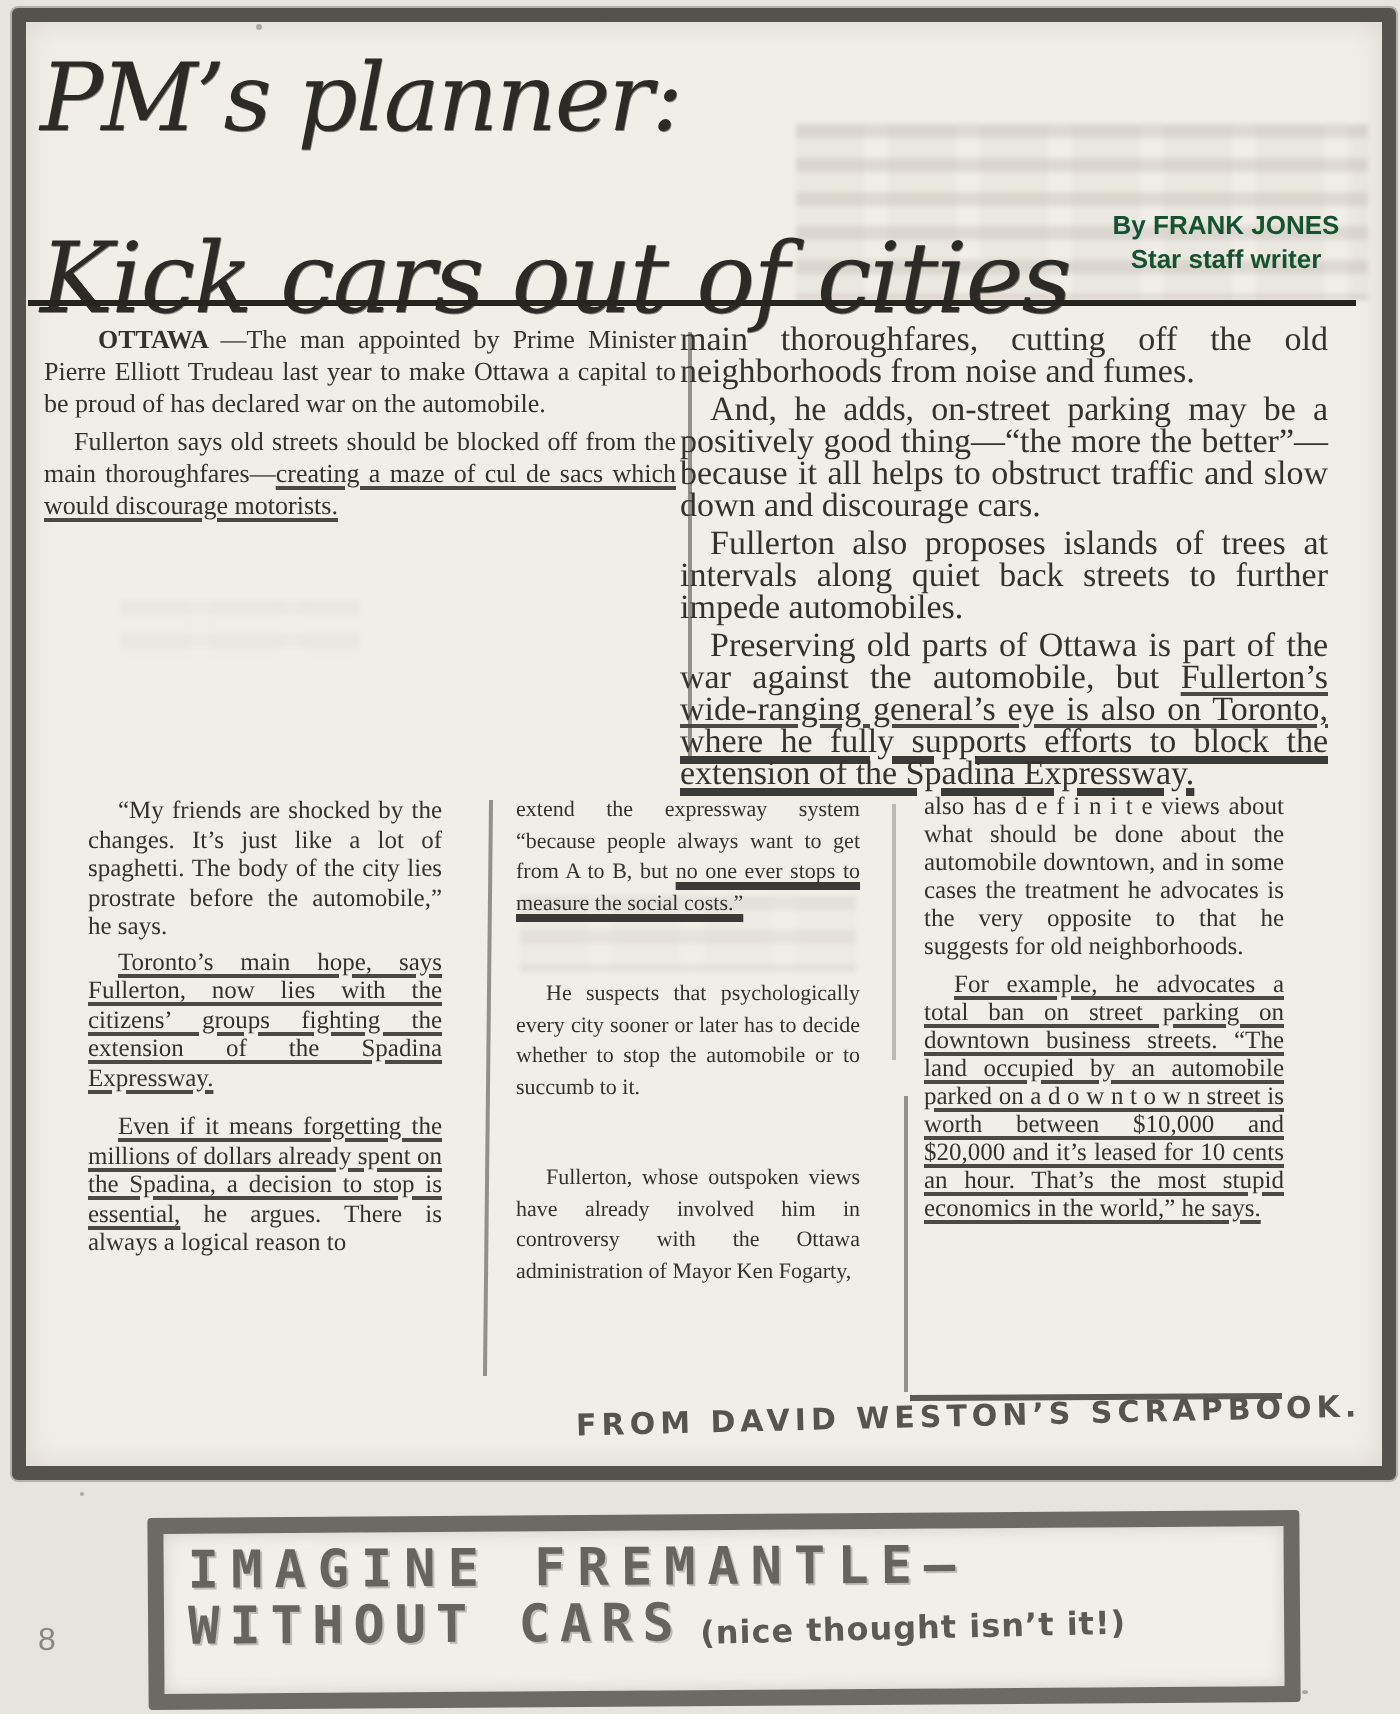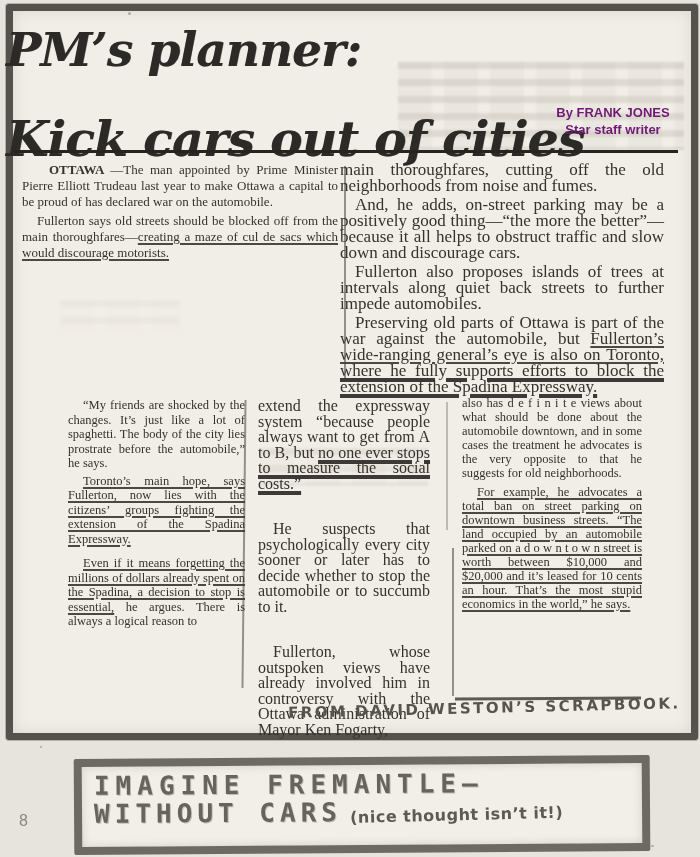--- a/index.html
+++ b/index.html
@@ -12,45 +12,45 @@
   
   .clip-frame{
     position:absolute;left:6px;top:4px;width:678px;height:722px;
     background:var(--clip_paper,#f1eee7);
     border:7px solid var(--frame,#55514c);
     border-radius:3px;
     box-shadow:0 0 0 1px rgba(90,86,80,.35), inset 0 0 14px rgba(120,112,100,.18);
   }
   
   .headline{
-    position:absolute;left:6px;font-family:"DejaVu Serif", serif;
-    font-style:italic;font-weight:700;color:#2c2a27;
+    position:absolute;left:20px;font-family:"DejaVu Serif", serif;
+    font-style:italic;font-weight:400;color:#2c2a27;
     letter-spacing:-1px;line-height:1;white-space:nowrap;
     text-shadow:0.4px 0.4px 0 rgba(44,42,39,.55);
   }
   .headline.l1{top:26px;font-size:47px;}
   .headline.l2{top:88px;font-size:49px;margin-top:27px;}
   .byline{
     position:absolute;left:538px;top:104px;width:150px;text-align:center;
     font-family:"Liberation Sans", sans-serif;font-weight:bold;
-    font-size:13px;line-height:17px;color:#701a75;
+    font-size:13px;line-height:17px;color:#14532d;
   }
   .head-rule{
     position:absolute;left:14px;top:150px;width:664px;height:3px;
     background:#26241f;
   }
   
   .col{position:absolute;text-align:justify;}
   .col p.para{margin:0 0 3px 0;text-indent:15px;}
   .col p.para.ni{text-indent:0;}
   .col p.para.gap{margin-top:10px;}
   .top-left {left:22px;  top:162px;width:316px;font-size:13px;line-height:16px;}
   .top-right{left:340px; top:162px;width:324px;font-size:17px;line-height:16px;}
-  .low-1{left:68px;  top:398px;width:177px;font-size:12.5px;line-height:14.5px;}
-  .low-2{left:258px; top:398px;width:172px;font-size:16px;line-height:15.5px;}
+  .low-1{left:44px;  top:398px;width:177px;font-size:12.5px;line-height:14.5px;}
+  .low-2{left:258px; top:398px;width:172px;font-size:11px;line-height:15.5px;}
   .low-2 p.para.gap{margin-top:30px;}
   .low-3{left:462px; top:396px;width:180px;font-size:12.5px;line-height:14px;}
   .low-3 p.para{margin-bottom:5px;}
   .b{font-weight:bold;margin-left:12px;}
   .u{
     text-decoration:underline;
     text-decoration-thickness:2px;
     text-underline-offset:2px;
     text-decoration-color:rgba(47,44,40,.85);
   }

